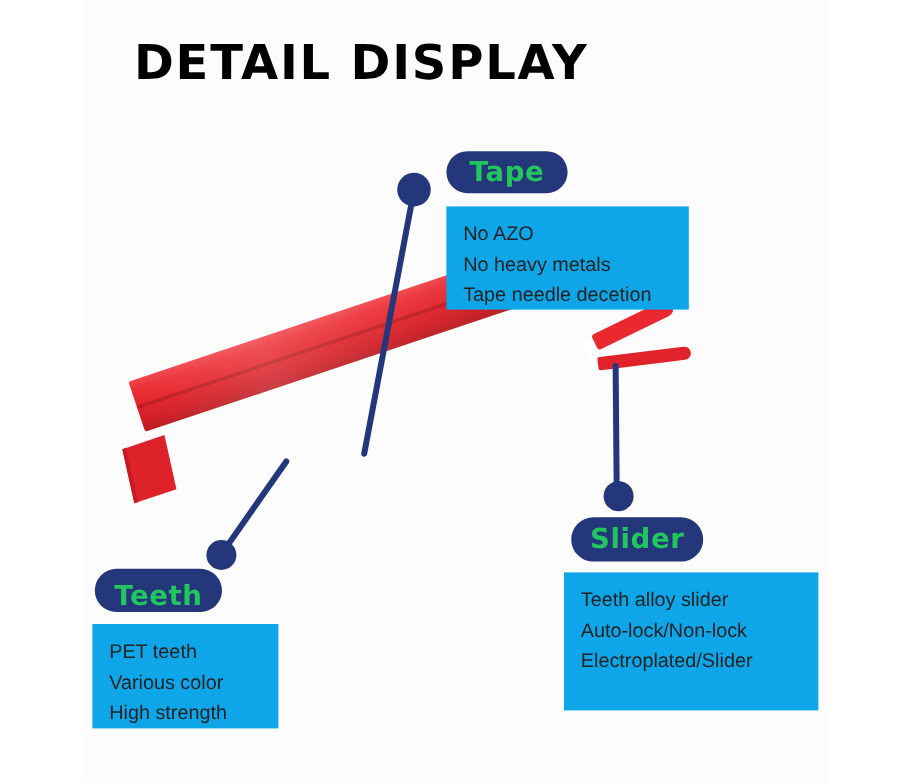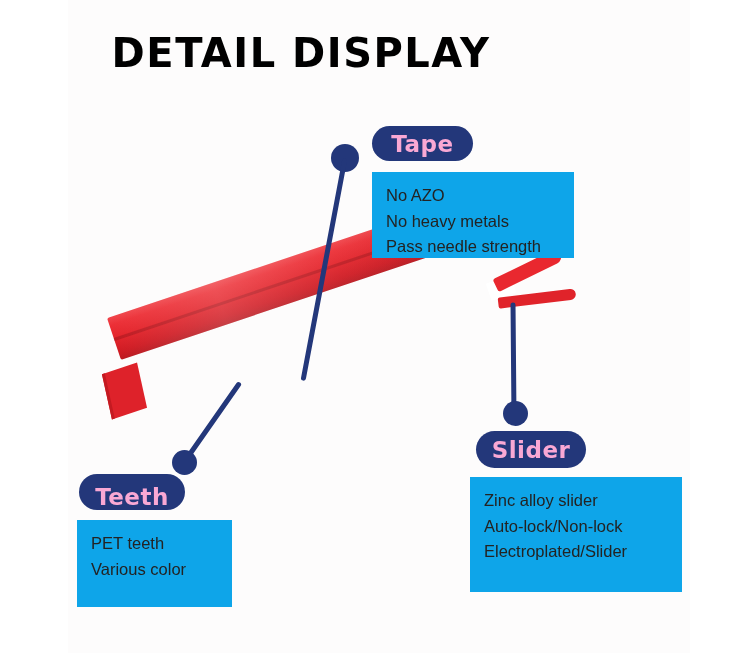--- a/index.html
+++ b/index.html
@@ -133,21 +133,21 @@
   }
   .pointer-dot {
     position: absolute;
     background: #23377a;
     border-radius: 50%;
   }
   
   .pill {
     position: absolute;
     background: #23377a;
-    color: #f9a8d4;
+    color: #22c55e;
     border-radius: 19px;
     font-family: "DejaVu Sans", sans-serif;
     font-weight: bold;
     font-size: 23px;
     display: flex;
     align-items: center;
     justify-content: center;
     letter-spacing: 0.5px;
     white-space: nowrap;
   }
@@ -201,33 +201,34 @@
 
   <div class="pointer-line" style="left:513px; top:300px; width:113px; height:5px; transform: rotate(89.5deg);"></div>
   <div class="pointer-dot" style="left:503px; top:401px; width:25px; height:25px;"></div>
 
   <div class="pill" id="pill-tape">
     <span>Tape</span>
   </div>
   <div class="info-box" id="box-tape">
     <div class="info-line">No AZO</div>
     <div class="info-line">No heavy metals</div>
-    <div class="info-line">Pass needle strength</div>
+    <div class="info-line">Tape needle decetion</div>
   </div>
 
   <div class="pill" id="pill-teeth">
     <span>Teeth</span>
   </div>
   <div class="info-box" id="box-teeth">
     <div class="info-line">PET teeth</div>
     <div class="info-line">Various color</div>
+    <div class="info-line">High strength</div>
   </div>
 
   <div class="pill" id="pill-slider">
     <span>Slider</span>
   </div>
   <div class="info-box" id="box-slider">
-    <div class="info-line">Zinc alloy slider</div>
+    <div class="info-line">Teeth alloy slider</div>
     <div class="info-line">Auto-lock/Non-lock</div>
     <div class="info-line">Electroplated/Slider</div>
   </div>
 
 </div>
 
 </body></html>

